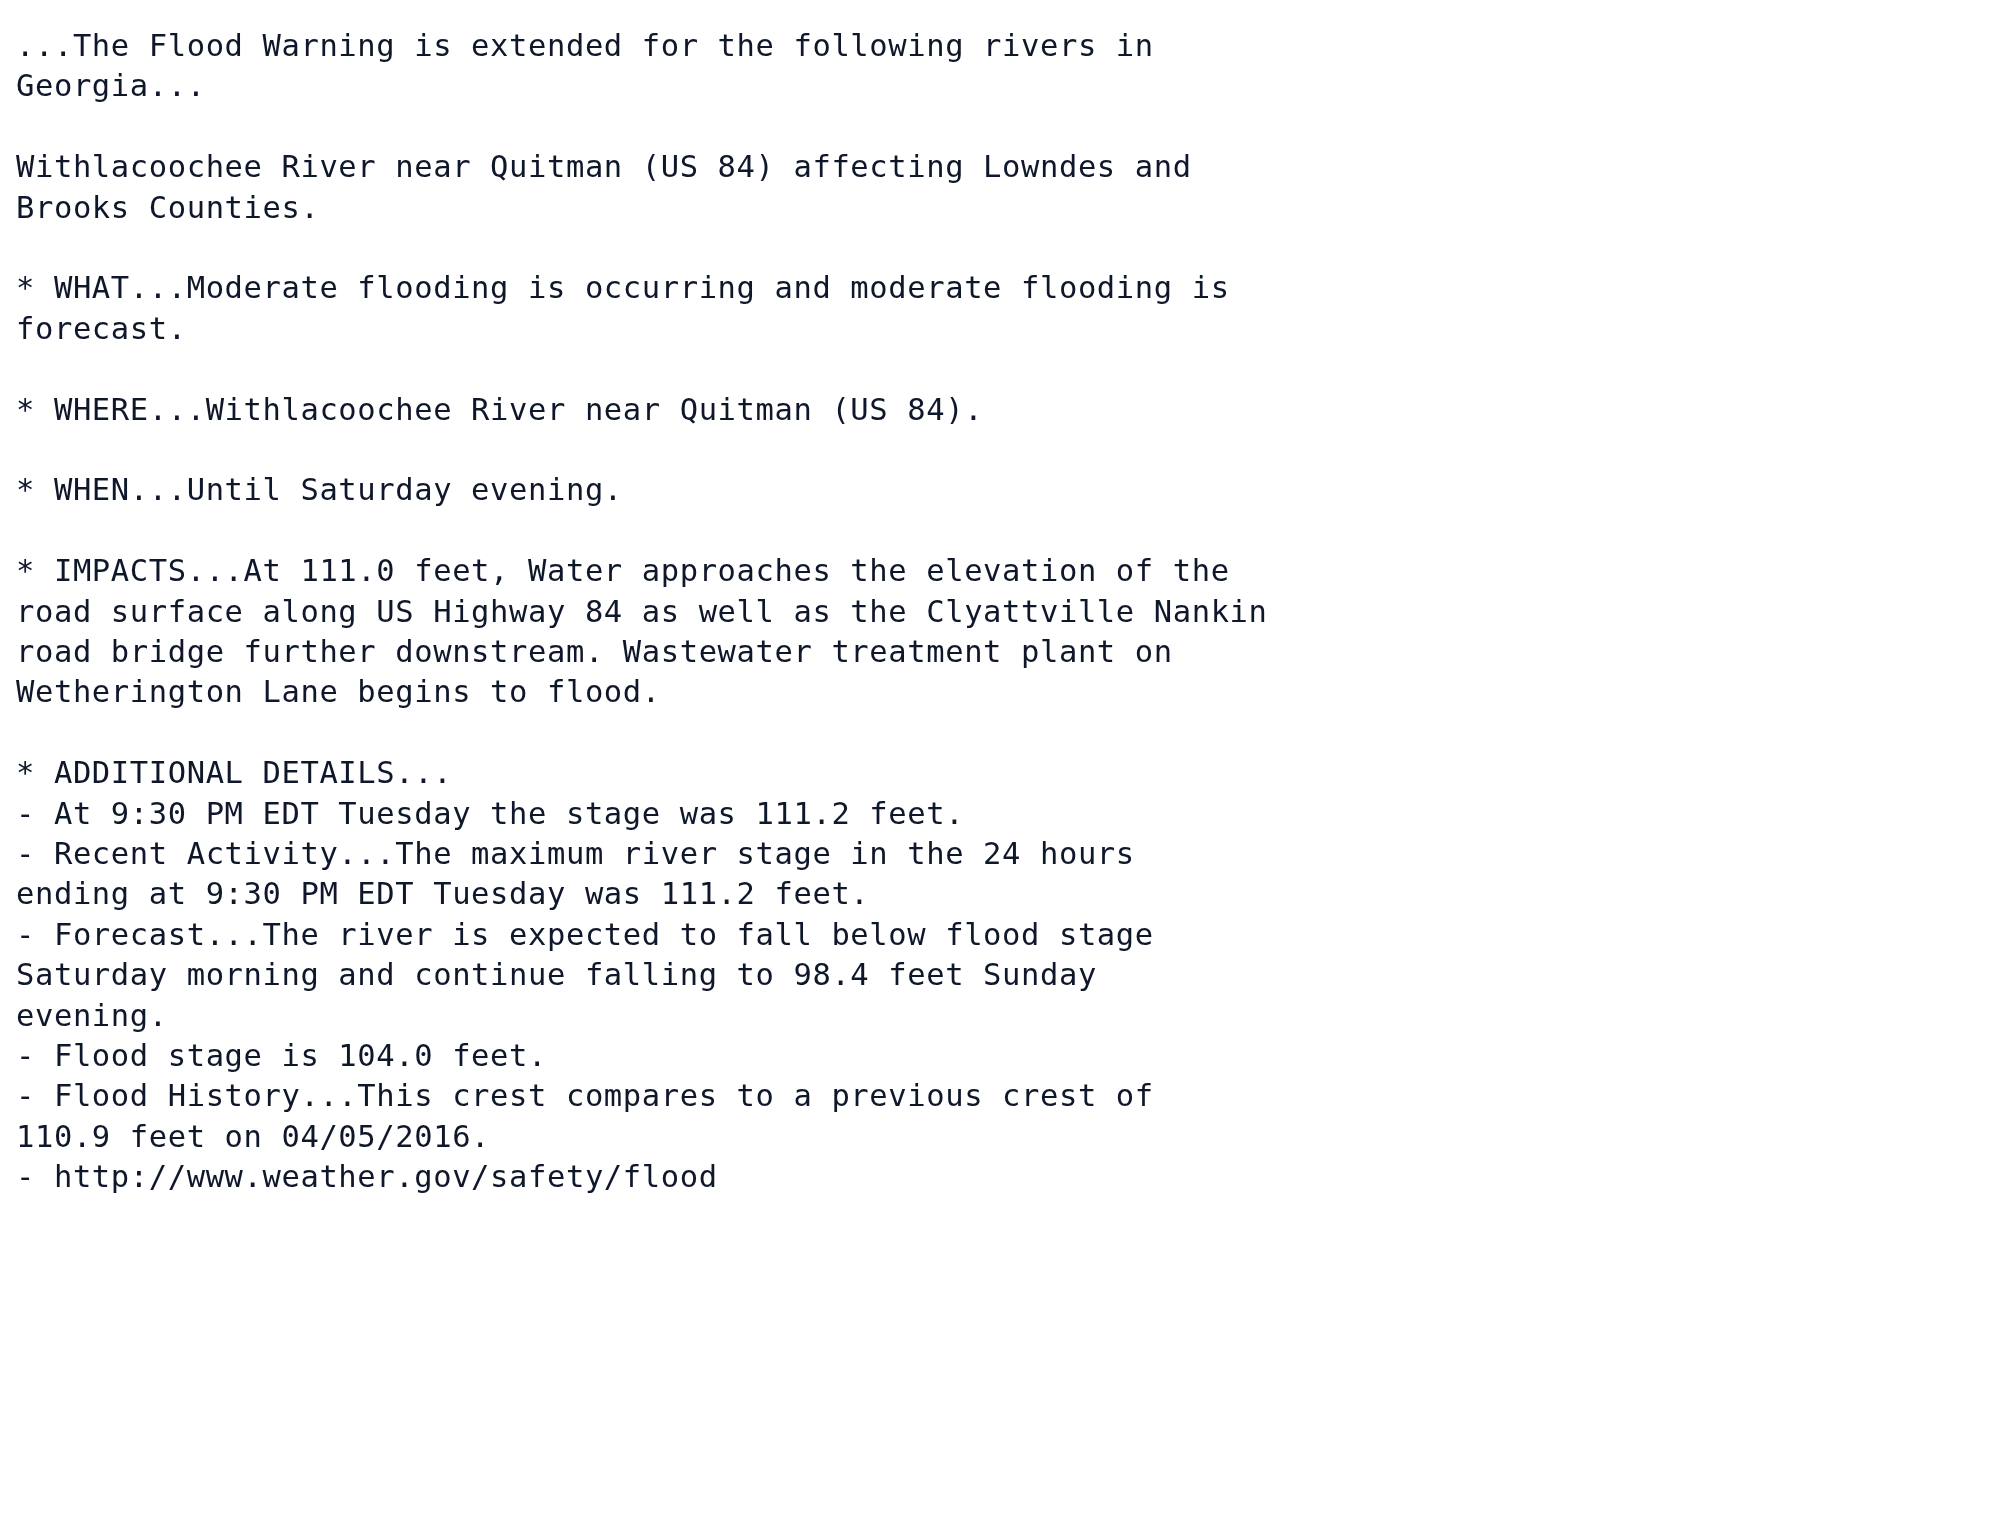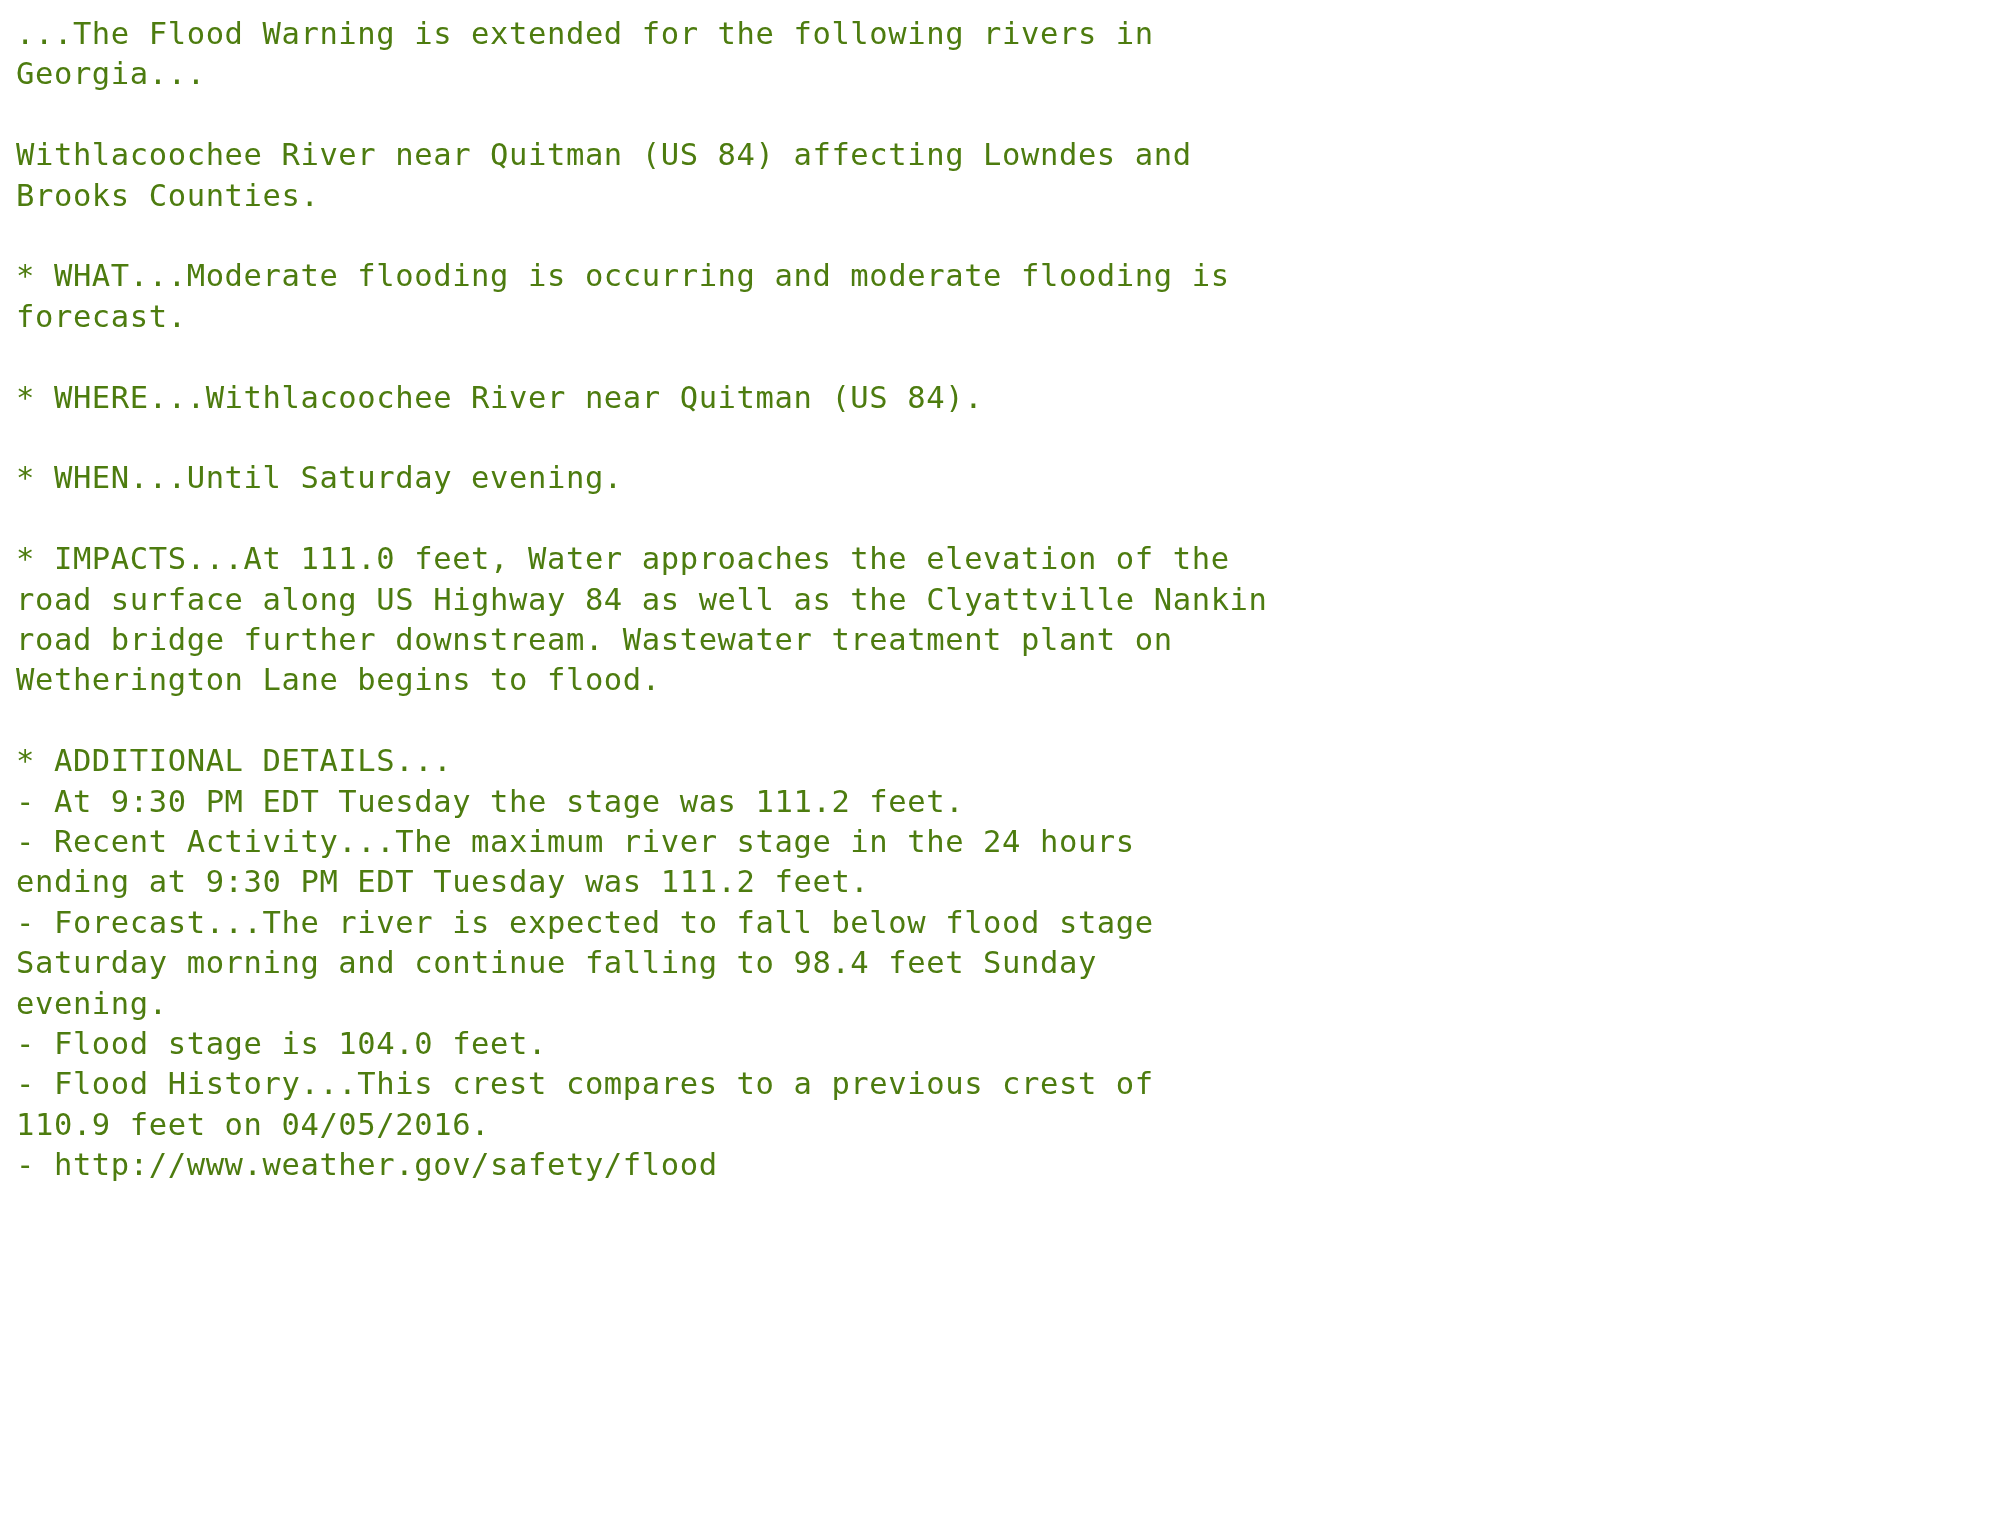--- a/index.html
+++ b/index.html
@@ -9,25 +9,25 @@
   }
   body {
     width: 2000px;
     height: 1531px;
     overflow: hidden;
     font-family: "DejaVu Sans Mono", "Liberation Mono", monospace;
   }
   #bulletin {
     position: absolute;
     left: 0;
-    top: 0;
+    top: 12px;
     width: 2000px;
     padding: 14px 0 0 16px;
     box-sizing: border-box;
-    color: #4d7c0f;
+    color: #0f172a;
     font-size: 30.5px;
     line-height: 40.4px;
     letter-spacing: 0.6px;
     white-space: pre;
     font-weight: 400;
     -webkit-font-smoothing: none;
   }
   .blank {
     display: block;
     height: 40.4px;

